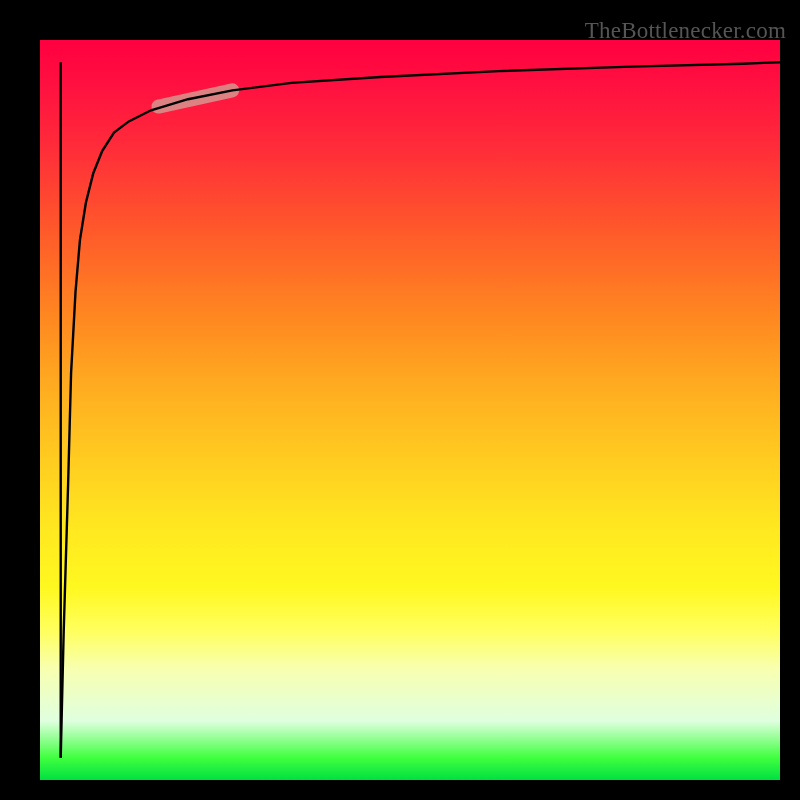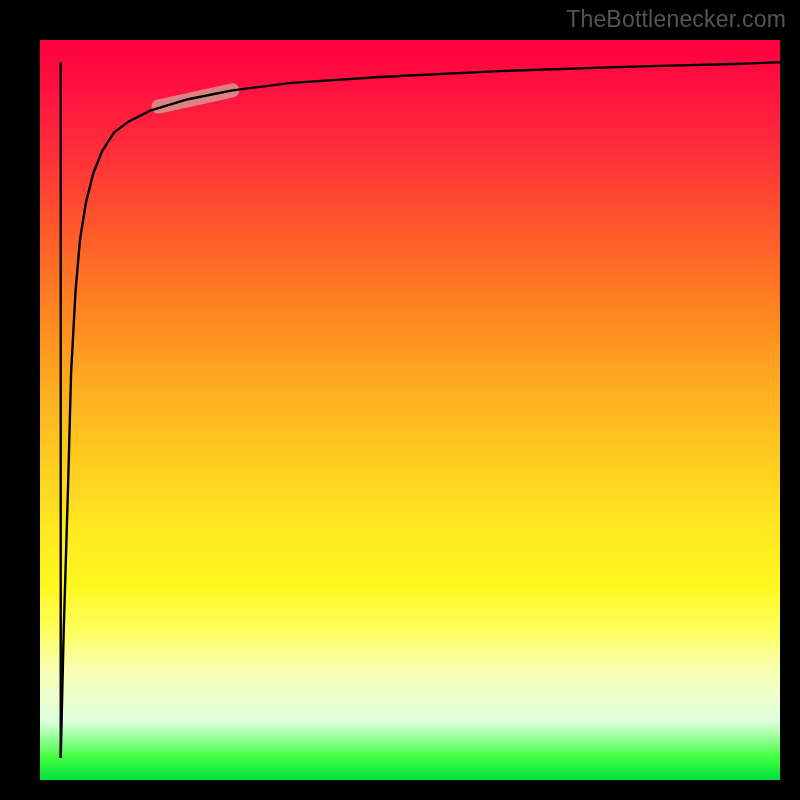--- a/index.html
+++ b/index.html
@@ -36,26 +36,27 @@
       #fff820 74%,
       #ffff60 80%,
       #f8ffb0 85%,
       #e0ffe0 92%,
       #40ff40 97%,
       #00e040 100%
     );
   }
   .watermark {
     position: absolute;
-    top: 6px;
+    top: 18px;
     right: 14px;
     color: #555;
     font-size: 23px;
     font-weight: 400;
     letter-spacing: 0.2px;
+    font-family: Liberation Serif, serif;
   }
   .chart-svg {
     position: absolute;
     left: 40px;
     top: 40px;
     width: 740px;
     height: 740px;
   }
 </style>
 </head>

